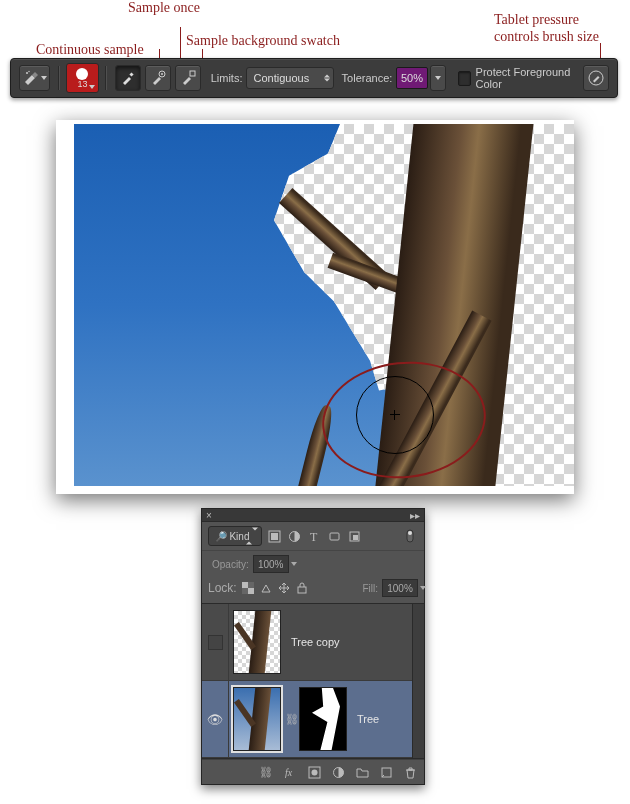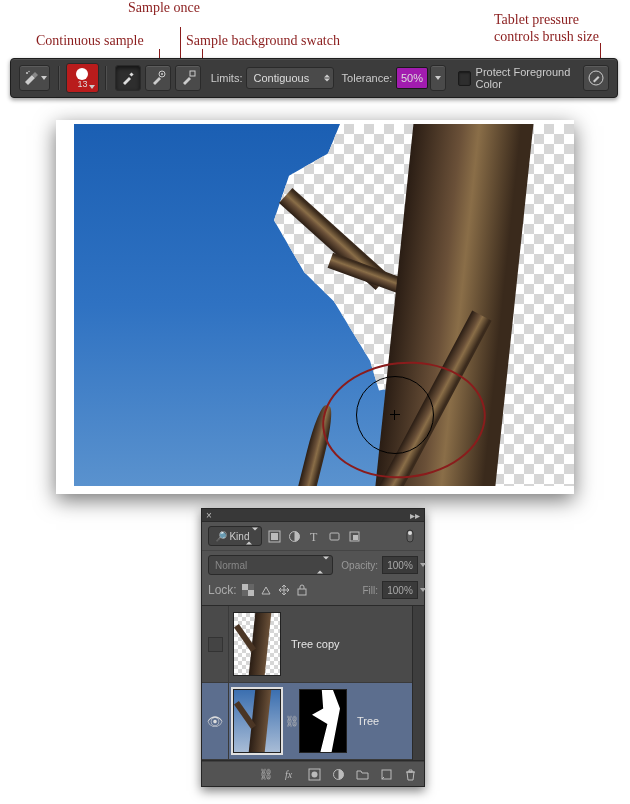--- a/index.html
+++ b/index.html
@@ -111,21 +111,21 @@
     font-size:11px; color:#ddd;
   }
   .ob-select .chev {
     position:absolute; right:3px; top:50%; transform:translateY(-50%);
     display:flex; flex-direction:column; gap:1px;
   }
   .chev .up {width:0;height:0;border-left:3px solid transparent;border-right:3px solid transparent;border-bottom:3px solid #ccc;}
   .chev .down {width:0;height:0;border-left:3px solid transparent;border-right:3px solid transparent;border-top:3px solid #ccc;}
   .ob-num {
     height:20px; width:34px;
-    background:#a21caf;
+    background:#701a75;
     border:1px solid #1a1a1a;
     border-radius:2px;
     color:#ddd;
     font-size:11px;
     display:flex;align-items:center;justify-content:center;
   }
   .ob-check {
     width:13px;height:13px;border:1px solid #1a1a1a;background:#2e2e2e;border-radius:2px;margin-right:5px;
     box-shadow: inset 0 1px 2px rgba(0,0,0,0.5);
   }
@@ -290,21 +290,21 @@
   .link-ic{width:10px;color:#bbb;text-align:center;}
   .lname{font-size:11px;color:#e6e6e6;margin-left:6px;}
   .panel-bottom{height:24px;background:#535353;display:flex;align-items:center;justify-content:flex-end;gap:8px;padding:0 6px;border-top:1px solid #404040;}
   .pb-ic{width:16px;height:16px;color:#bbb;display:flex;align-items:center;justify-content:center;}
 
   svg{display:block;}
 </style>
 </head>
 <body>
 
-<div class="annot" style="left:36px; top:33px;">Continuous sample</div>
+<div class="annot" style="left:36px; top:42px;">Continuous sample</div>
 <div class="annot" style="left:128px; top:0;">Sample once</div>
 <div class="annot" style="left:186px; top:33px;">Sample background swatch</div>
 <div class="annot" style="left:494px; top:12px;">Tablet pressure
 controls brush size</div>
 
 <div class="ann-line" style="left:159px; top:49px; height:20px;"></div>
 <div class="ann-line" style="left:180px; top:27px; height:42px;"></div>
 <div class="ann-line" style="left:202px; top:49px; height:20px;"></div>
 <div class="ann-line" style="left:600px; top:43px; height:26px;"></div>
 
@@ -432,24 +432,20 @@
         </svg>
       </div>
     <div class="ficon" style="margin-left:auto">
         <svg width="10" height="14">
           <rect x="2" y="1" width="6" height="12" rx="3" fill="#666" stroke="#333"></rect>
           <circle cx="5" cy="4" r="2" fill="#ddd"></circle>
         </svg>
       </div>
   </div>
   <div class="panel-row" style="border-top:1px solid #454545">
-    <div class="blend-sel">
-      <span>Normal</span>
-      <span class="chev"><span class="up"></span><span class="down"></span></span>
-    </div>
     <span class="op-lbl">Opacity:</span>
     <div class="op-val">
       <span>100%</span>
       <span class="mchev"></span>
     </div>
   </div>
   <div class="panel-row" style="padding-top:2px;padding-bottom:6px">
     <span class="lock-lbl">Lock:</span>
     <div class="lock-icon">
         <svg width="12" height="12">

